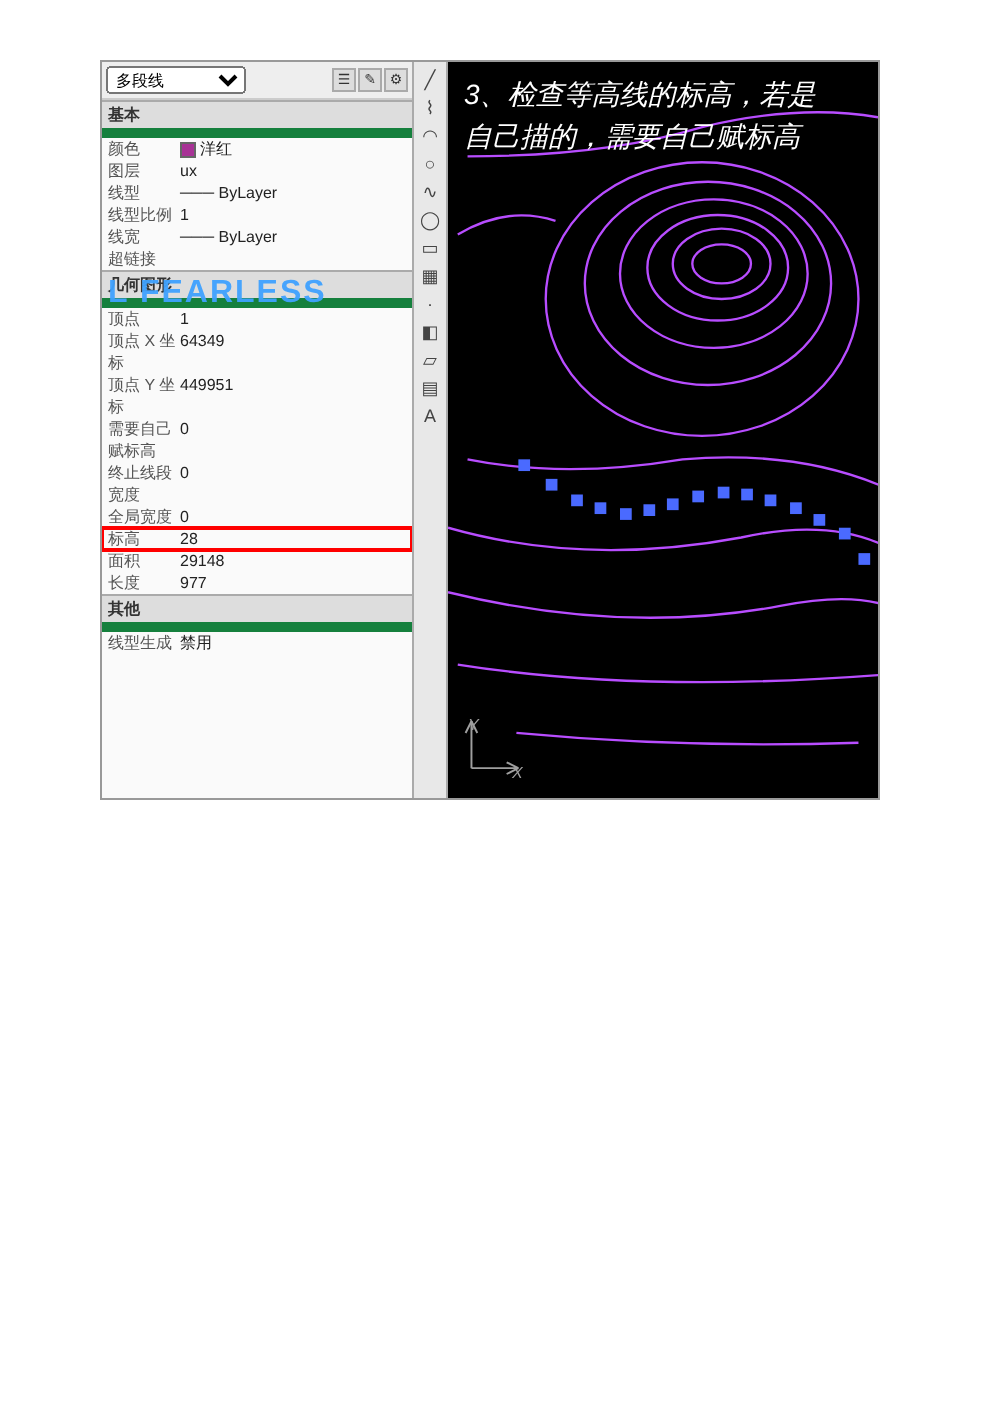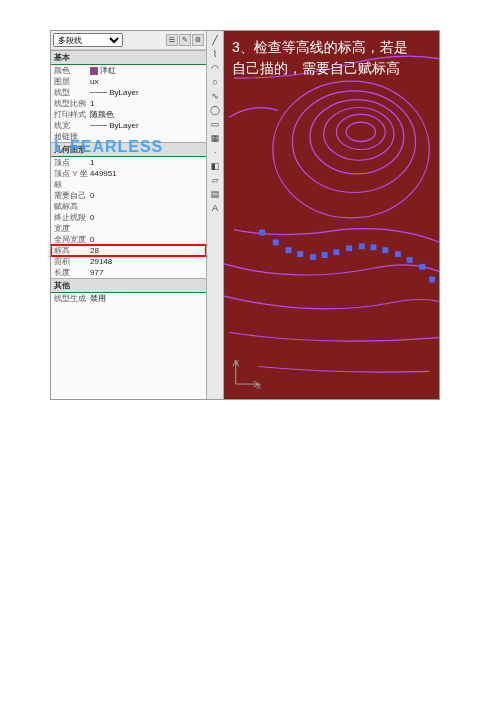--- a/index.html
+++ b/index.html
@@ -3,30 +3,30 @@
 <meta charset="utf-8">
 <style>
 * { margin: 0; padding: 0; box-sizing: border-box; font-family: "Microsoft YaHei", SimSun, sans-serif; }
 body { background: #fff; width: 500px; height: 707px; position: relative; }
 .app { position: absolute; left: 50px; top: 30px; width: 390px; height: 370px; display: flex; background: #f5f5f5; border: 1px solid #999; }
 .panel { width: 155px; background: #fafafa; font-size: 8px; color: #333; overflow: hidden; }
 .panel-hdr { display: flex; align-items: center; padding: 2px; border-bottom: 1px solid #ccc; background: #eee; }
 .panel-hdr select { font-size: 8px; width: 70px; height: 14px; }
 .icons { display: flex; gap: 1px; margin-left: auto; }
 .icn { width: 12px; height: 12px; background: #ddd; border: 1px solid #aaa; display: flex; align-items: center; justify-content: center; font-size: 7px; }
-.sect-title { background: #ddd; color: #333; padding: 1px 3px; font-size: 8px; font-weight: bold; border-top: 1px solid #aaa; border-bottom: 1px solid #15803d; }
+.sect-title { background: #ddd; color: #333; padding: 1px 3px; font-size: 8px; font-weight: bold; border-top: 1px solid #aaa; border-bottom: 5px solid #15803d; }
 .row { display: flex; padding: 0 3px; line-height: 11px; }
 .row .lbl { width: 36px; color: #555; }
 .row .val { flex: 1; color: #222; }
 .swatch { display: inline-block; width: 8px; height: 8px; background: #a83296; border: 1px solid #666; vertical-align: middle; margin-right: 2px; }
 .highlight-row { outline: 2px solid #ff0000; outline-offset: -1px; align-items: center; }
 .watermark { position: absolute; left: 54px; top: 138px; font-size: 16px; font-weight: bold; color: #3fa2ff; letter-spacing: 1px; pointer-events: none; opacity: .95; }
 .toolbar { width: 18px; background: #e8e8e8; border-left: 1px solid #aaa; border-right: 1px solid #aaa; display: flex; flex-direction: column; gap: 1px; padding: 2px 0; align-items: center; }
 .toolbar span { width: 14px; height: 13px; font-size: 9px; color: #444; display: flex; align-items: center; justify-content: center; cursor: pointer; }
-.view { flex: 1; background: #7f1d1d; position: relative; overflow: hidden; }
+.view { flex: 1; background: #000000; position: relative; overflow: hidden; font-style: italic; }
 .annot { position: absolute; left: 8px; top: 6px; right: 8px; color: #fff; font-size: 14px; line-height: 1.5; pointer-events: none; }
 .view svg { position: absolute; inset: 0; width: 100%; height: 100%; }
 .axis { position: absolute; left: 10px; bottom: 10px; color: #9f9f9f; font-size: 8px; }
 .axis .y { position: absolute; left: 0; bottom: 22px; }
 .axis .x { position: absolute; left: 22px; bottom: -2px; }
 </style>
 </head>
 <body>
 
 <div class="app">
@@ -55,38 +55,38 @@
         </div>
         <div class="row">
           <span class="lbl">线型</span>
           <span class="val">─── ByLayer</span>
         </div>
         <div class="row">
           <span class="lbl">线型比例</span>
           <span class="val">1</span>
         </div>
         <div class="row">
-          <span class="lbl">打印样式</span>
-          <span class="val">随颜色</span>
-        </div>
-        <div class="row">
           <span class="lbl">线宽</span>
           <span class="val">─── ByLayer</span>
         </div>
         <div class="row">
           <span class="lbl">超链接</span>
           <span class="val"></span>
         </div>
       </div>
 
     <div class="sect-title">几何图形</div>
     <div id="geom-rows">
         <div class="row">
           <span class="lbl">顶点</span>
           <span class="val">1</span>
+        </div>
+        <div class="row">
+          <span class="lbl">顶点 X 坐标</span>
+          <span class="val">64349</span>
         </div>
         <div class="row">
           <span class="lbl">顶点 Y 坐标</span>
           <span class="val">449951</span>
         </div>
         <div class="row">
           <span class="lbl">需要自己赋标高</span>
           <span class="val">0</span>
         </div>
         <div class="row">

